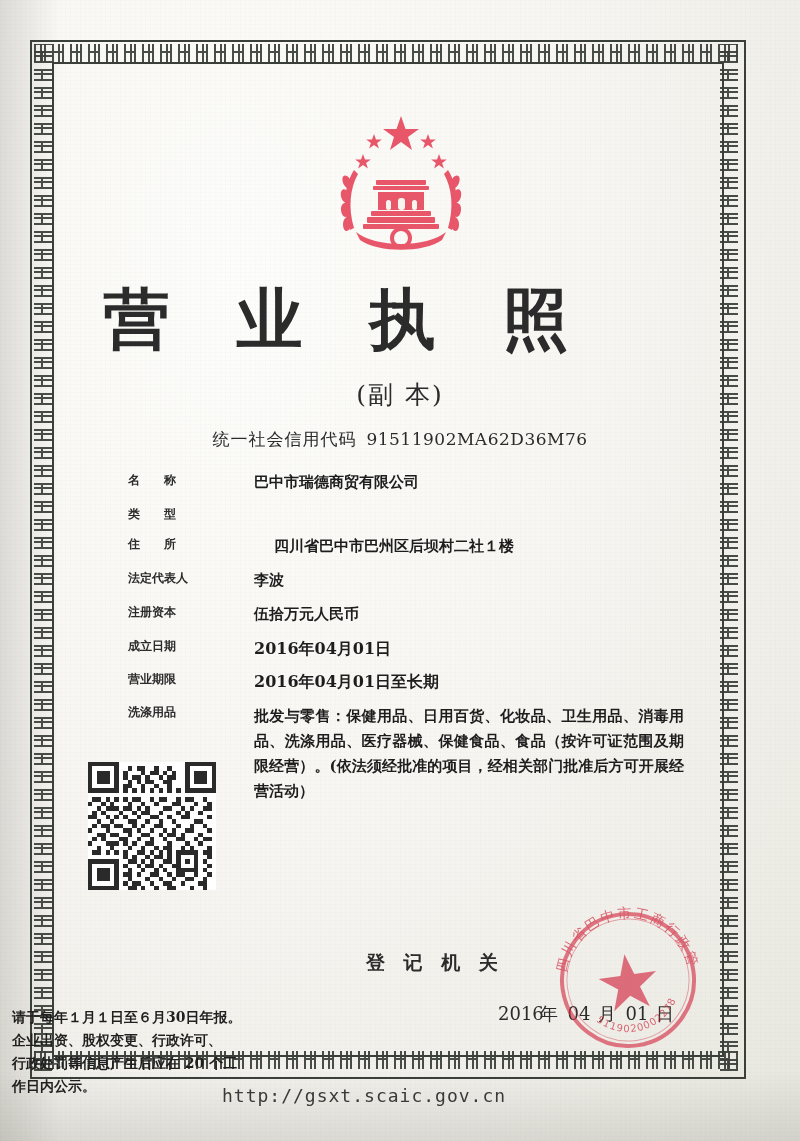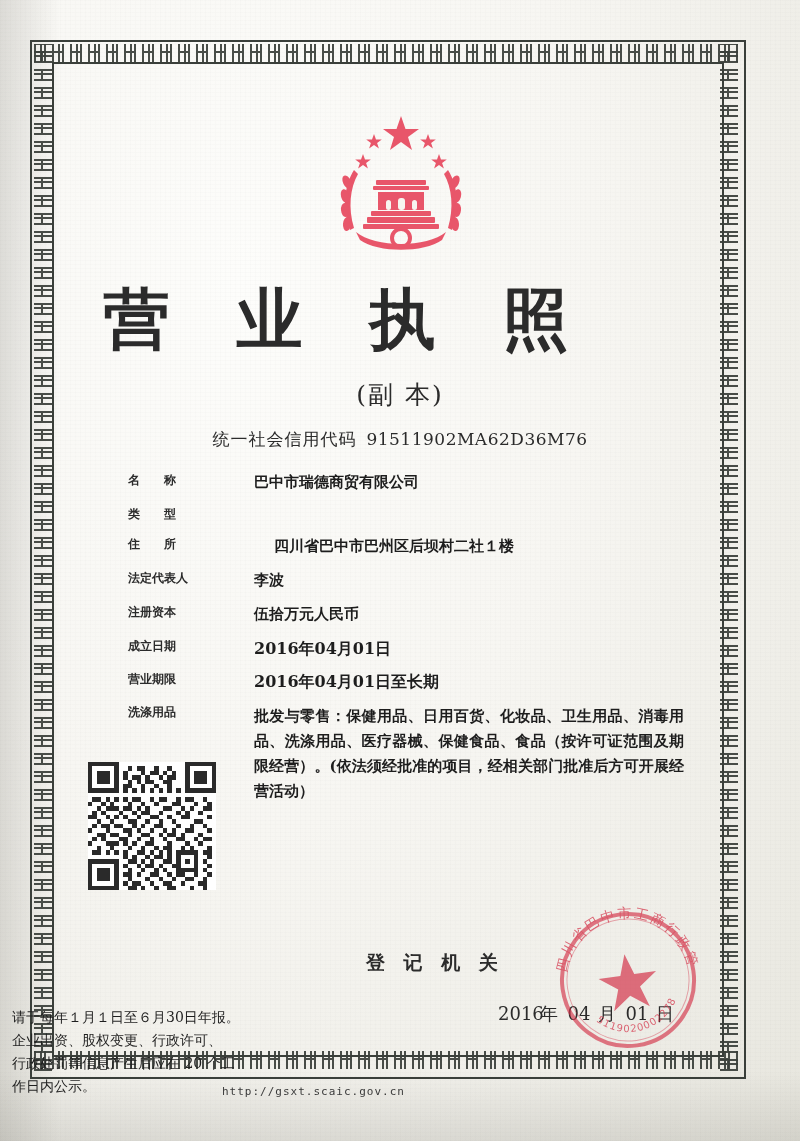--- a/index.html
+++ b/index.html
@@ -259,26 +259,26 @@
     left: 12px; top: 1006px;
     width: 250px;
     font-size: 14px;
     line-height: 23px;
     color: #1f1f1f;
     font-family: "DejaVu Serif", serif;
   }
   #footer-url {
     position: absolute;
     left: 222px; top: 1085px;
-    font-size: 11px;
+    font-size: 18px;
     color: #3a3a3a;
     letter-spacing: 1px;
     font-family: "DejaVu Sans Mono", monospace;
   }
-  .nowrap { white-space: nowrap; }
+  .nowrap { white-space: nowrap; font-weight: bold; }
 </style>
 </head>
 <body>
 
 <div id="page">
 
   <div id="paper-texture"></div>
   <div id="shadow-left"></div>
   <div id="shadow-bottom"></div>
 

